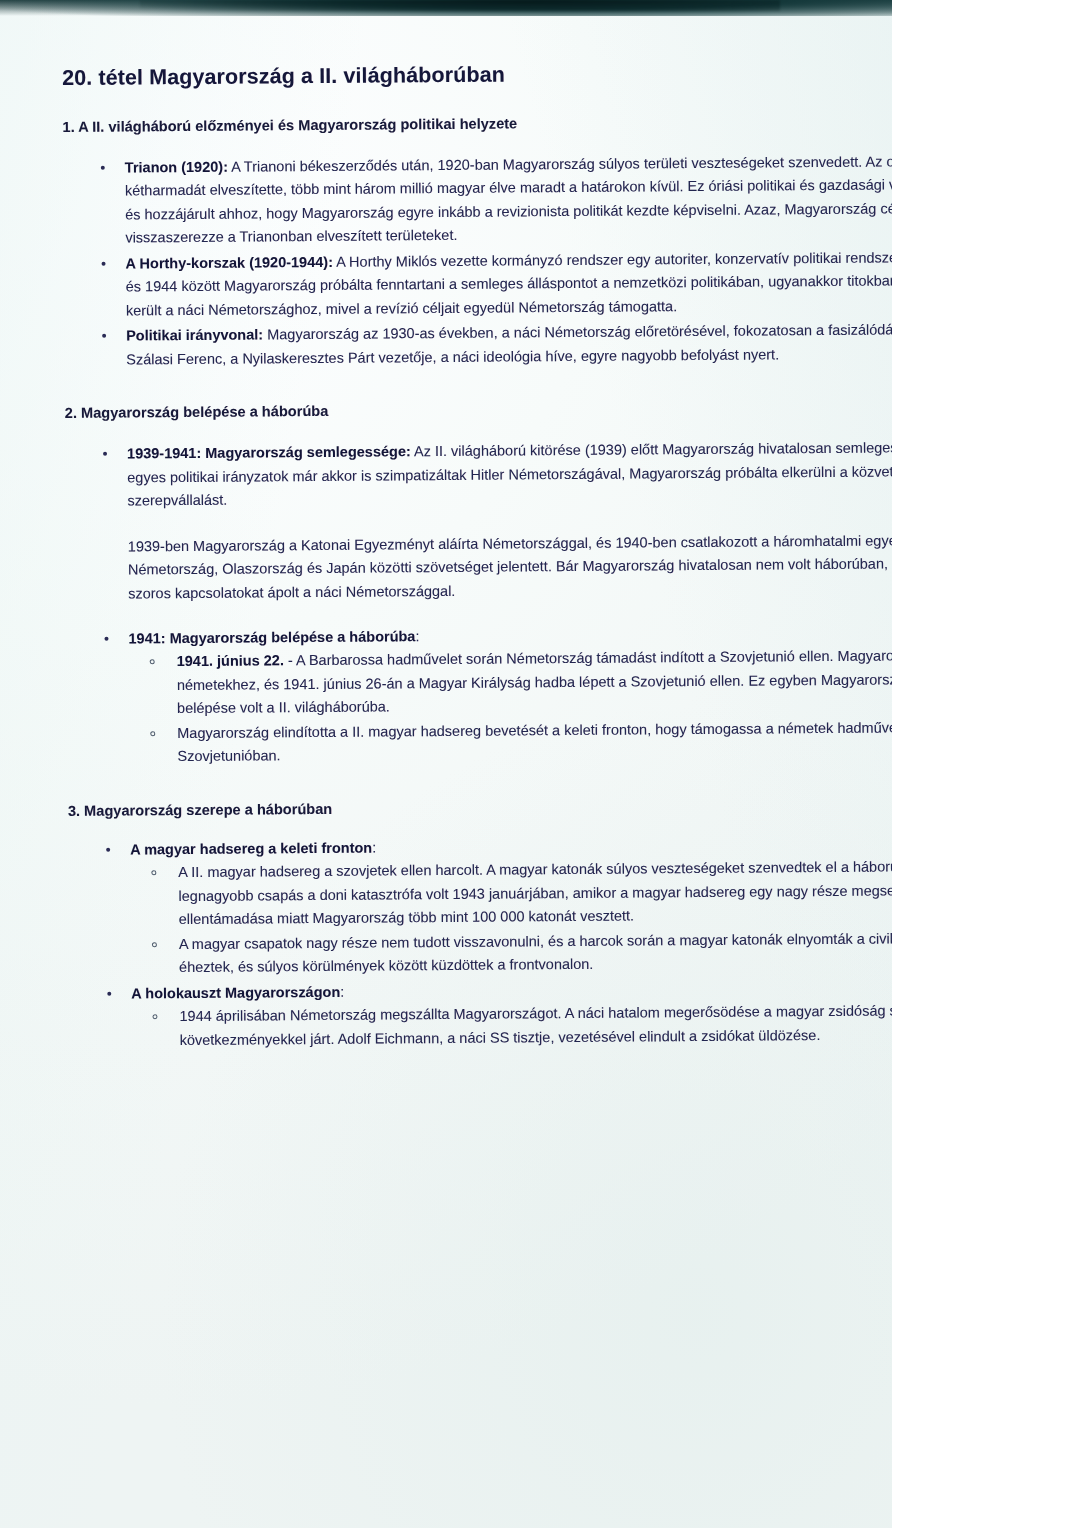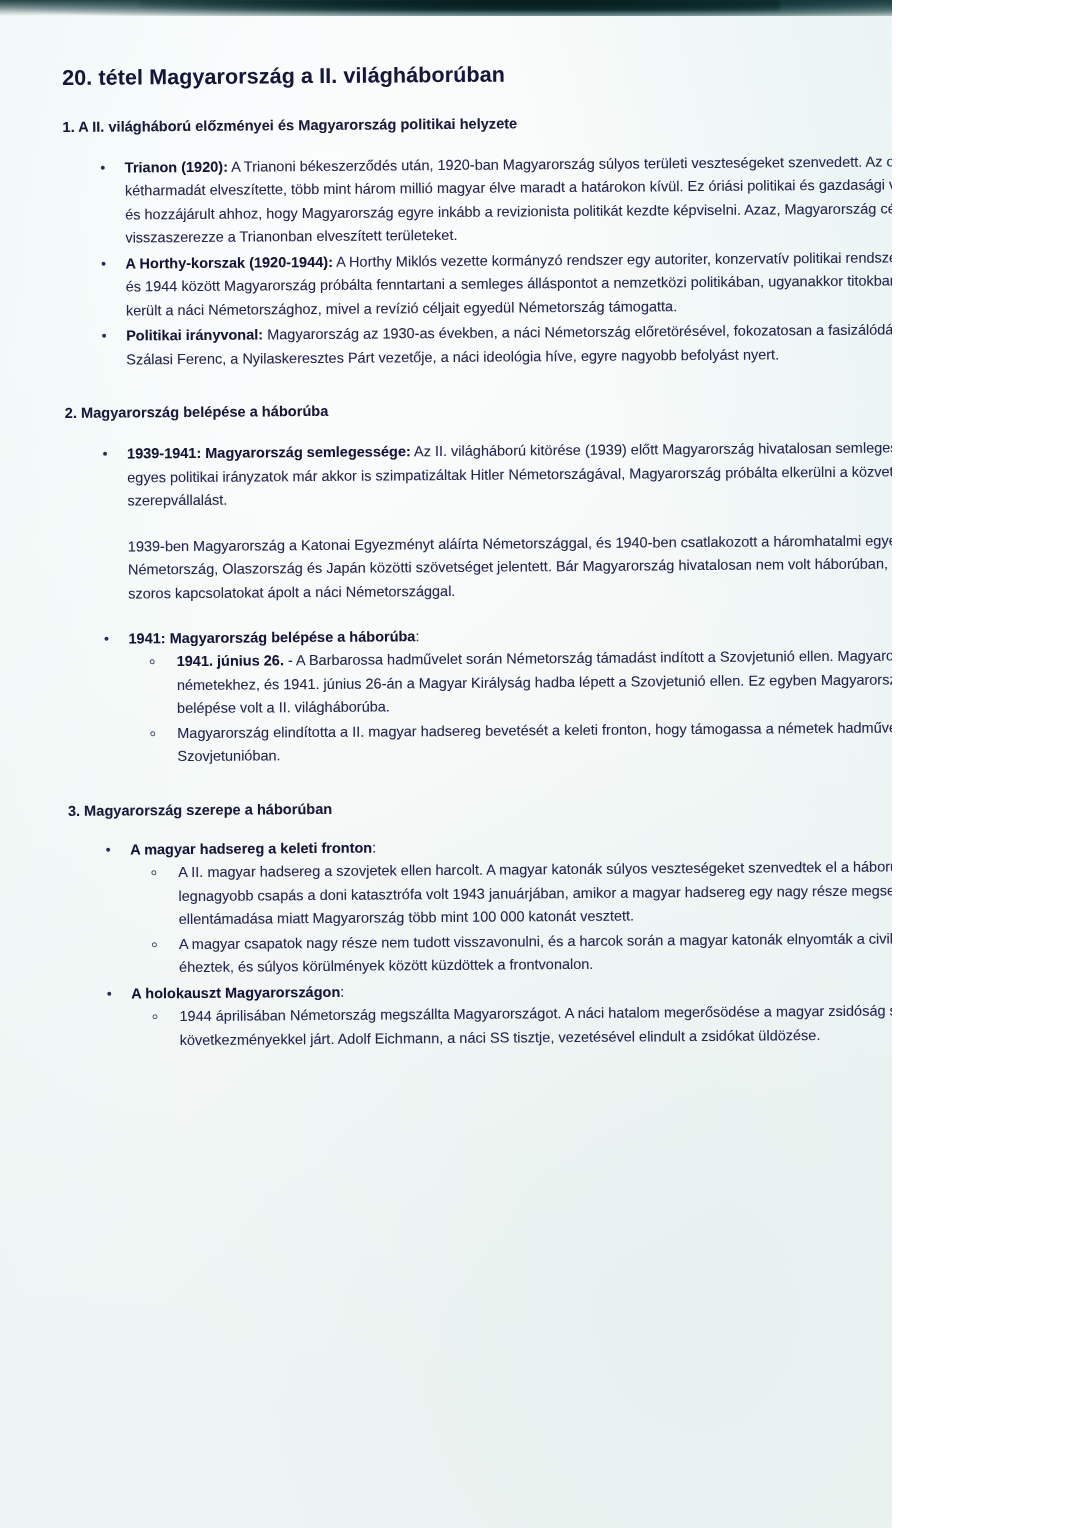--- a/index.html
+++ b/index.html
@@ -181,21 +181,21 @@
 
     <p class="para">1939-ben Magyarország a Katonai Egyezményt aláírta Németországgal, és 1940-ben csatlakozott a háromhatalmi egyezményhez, amely Németország, Olaszország és Japán közötti szövetséget jelentett. Bár Magyarország hivatalosan nem volt háborúban, de a háttérben már szoros kapcsolatokat ápolt a náci Németországgal.</p>
 
     <ul class="bullets">
       <li class="bullet">
         <span class="dot"></span>
         <b>1941: Magyarország belépése a háborúba</b><span>:</span>
         <ul class="sublist">
           <li class="subbullet">
             <span class="circ"></span>
-            <b>1941. június 26.</b><span> - A Barbarossa hadművelet során Németország támadást indított a Szovjetunió ellen. Magyarország csatlakozott a németekhez, és 1941. június 26-án a Magyar Királyság hadba lépett a Szovjetunió ellen. Ez egyben Magyarország hivatalos belépése volt a II. világháborúba.</span>
+            <b>1941. június 22.</b><span> - A Barbarossa hadművelet során Németország támadást indított a Szovjetunió ellen. Magyarország csatlakozott a németekhez, és 1941. június 26-án a Magyar Királyság hadba lépett a Szovjetunió ellen. Ez egyben Magyarország hivatalos belépése volt a II. világháborúba.</span>
           </li>
           <li class="subbullet">
             <span class="circ"></span>
             <span>Magyarország elindította a II. magyar hadsereg bevetését a keleti fronton, hogy támogassa a németek hadműveletét a Szovjetunióban.</span>
           </li>
         </ul>
       </li>
     </ul>
 
     <div class="block-gap"></div>

